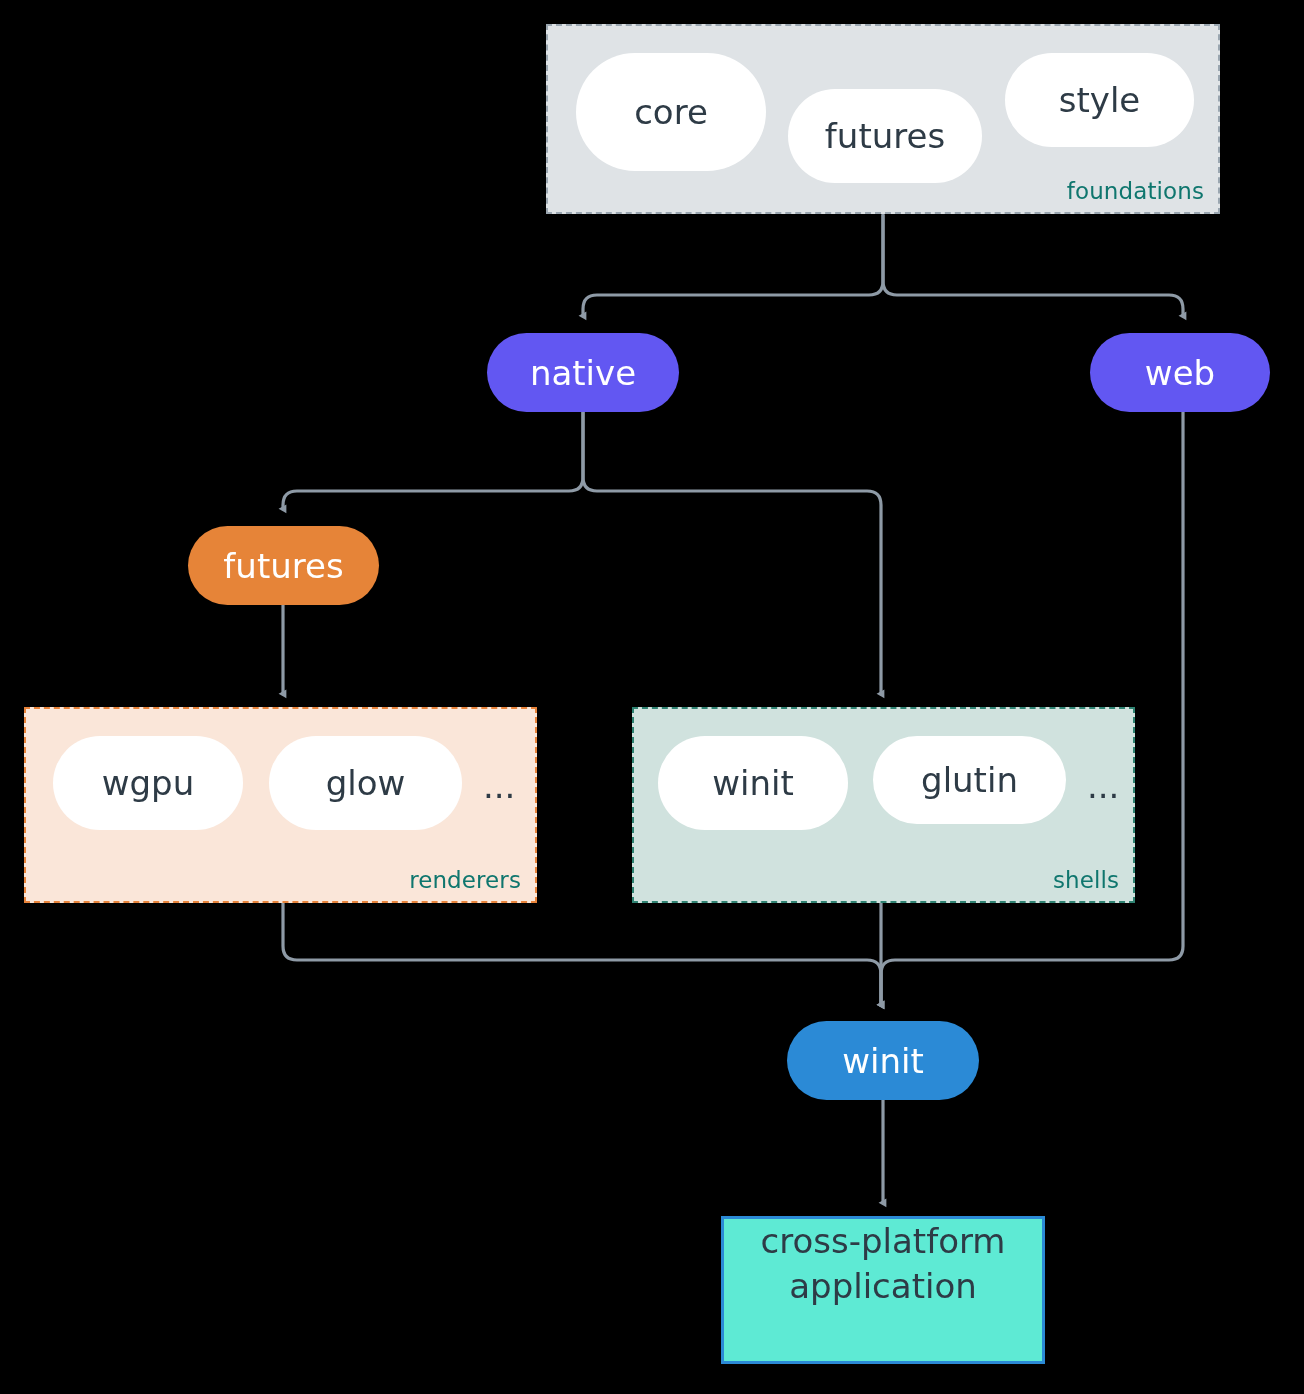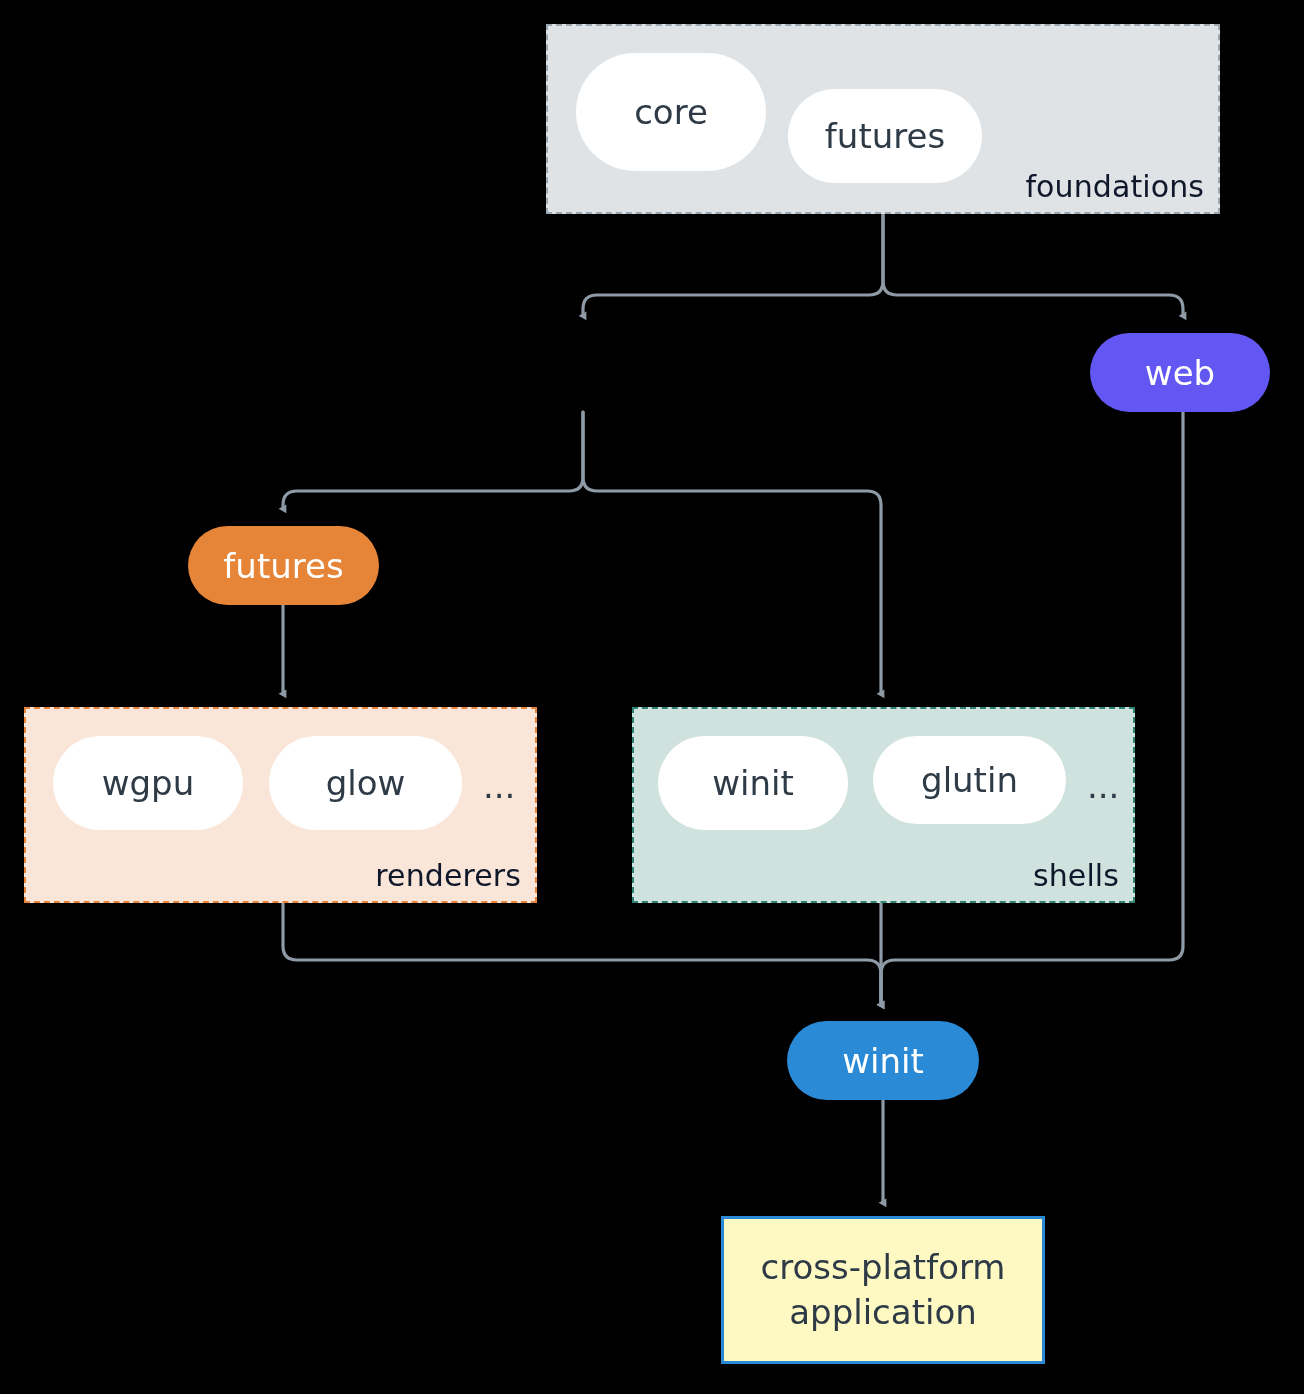--- a/index.html
+++ b/index.html
@@ -27,22 +27,22 @@
   }
   
   .group-box {
     position: absolute;
     box-sizing: border-box;
   }
   .group-label {
     position: absolute;
     right: 14px;
     bottom: 8px;
-    font-size: 30px;
-    color: #0f172a;
+    font-size: 23px;
+    color: #0f766e;
     letter-spacing: 0.1px;
     white-space: nowrap;
   }
   .group-foundations {
     background: #dfe3e6;
     border: 2px dashed #9aa6b0;
   }
   .group-renderers {
     background: #fae6d9;
     border: 2px dashed #e8833a;
@@ -83,25 +83,24 @@
     font-size: 34px;
     white-space: nowrap;
   }
   .pill-native, .pill-web { background: #6257f2; }
   .pill-graphics { background: #e68438; }
   .pill-iced { background: #2b8ad6; }
   
   .rect-app {
     position: absolute;
     box-sizing: border-box;
-    background: #fef9c3;
+    background: #5eead4;
     border: 3px solid #2b8ad6;
     display: flex;
     align-items: center;
-    justify-content: center;
     flex-direction: column;
     color: #2e3b46;
     font-size: 34px;
     line-height: 1.32;
     text-align: center;
   }
 </style>
 </head>
 <body>
 
@@ -131,23 +130,29 @@
     </g>
   </svg>
 
   <div class="group-box group-foundations" style="left:546px; top:24px; width:674px; height:190px;">
     <div class="pill-white" style="left:28px; top:27px; width:190px; height:118px;">
       <span>core</span>
     </div>
     <div class="pill-white" style="left:240px; top:27px; width:194px; height:94px;margin-top:36px;">
       <span>futures</span>
     </div>
+    <div class="pill-white" style="left:457px; top:27px; width:189px; height:94px;">
+      <span>style</span>
+    </div>
     <div class="group-label">foundations</div>
   </div>
 
+  <div class="pill pill-native" style="left:487px; top:333px; width:192px; height:79px;">
+    <span>native</span>
+  </div>
 
   <div class="pill pill-web" style="left:1090px; top:333px; width:180px; height:79px;">
     <span>web</span>
   </div>
 
   <div class="pill pill-graphics" style="left:188px; top:526px; width:191px; height:79px;">
     <span>futures</span>
   </div>
 
   <div class="group-box group-renderers" style="left:24px; top:707px; width:513px; height:196px;">

